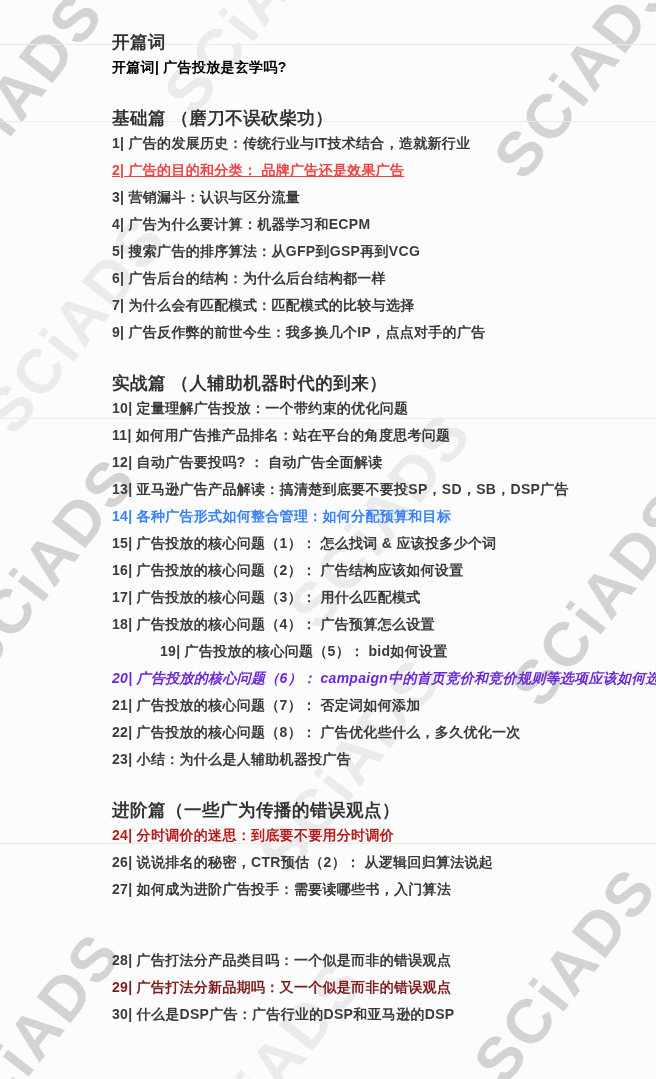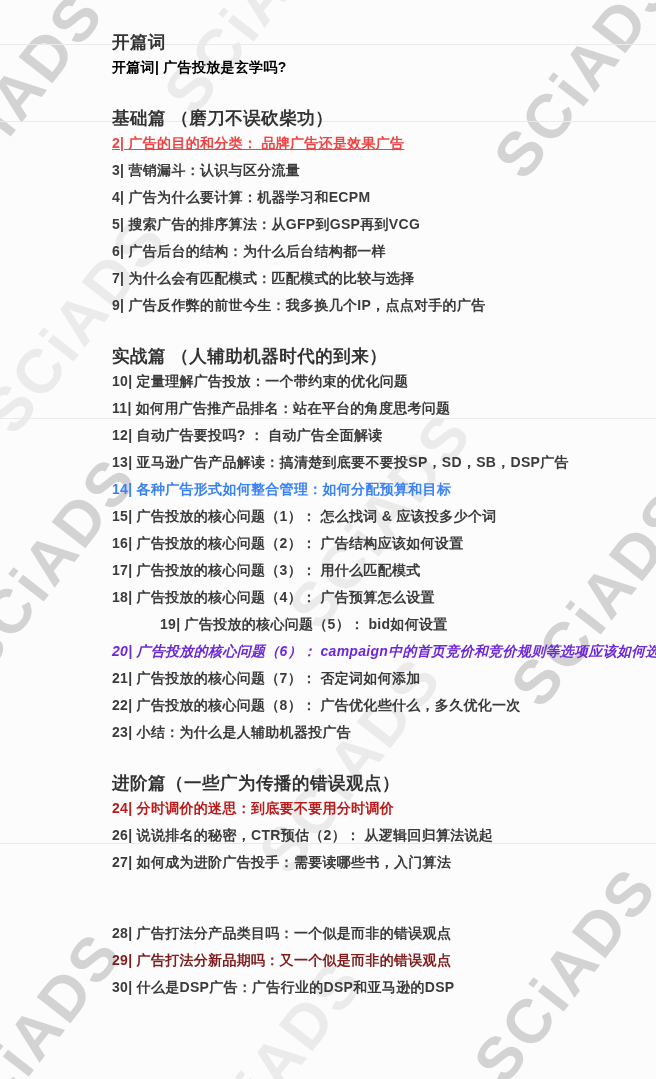--- a/index.html
+++ b/index.html
@@ -80,20 +80,21 @@
       <span class="wm faint" style="left: 272px; top: 1068px;">SCiADS</span>
       <span class="wm" style="left: 565px; top: 975px;">SCiADS</span>
     </div>
   <div class="content">
       <div class="section">
         <div class="section-heading" style="color: rgb(51, 51, 51);">开篇词</div>
         <div class="toc-item" style="color: #000000;">开篇词| 广告投放是玄学吗?</div>
       </div>
       <div class="section">
         <div class="section-heading" style="color: rgb(51, 51, 51);">基础篇 （磨刀不误砍柴功）</div>
+        <div class="toc-item" style="color: rgb(59, 59, 59);">1| 广告的发展历史：传统行业与IT技术结合，造就新行业</div>
         <div class="toc-item" style="color: #ef4444; text-decoration: underline;">2| 广告的目的和分类： 品牌广告还是效果广告</div>
         <div class="toc-item" style="color: rgb(59, 59, 59);">3| 营销漏斗：认识与区分流量</div>
         <div class="toc-item" style="color: rgb(59, 59, 59);">4| 广告为什么要计算：机器学习和ECPM</div>
         <div class="toc-item" style="color: rgb(59, 59, 59);">5| 搜索广告的排序算法：从GFP到GSP再到VCG</div>
         <div class="toc-item" style="color: rgb(59, 59, 59);">6| 广告后台的结构：为什么后台结构都一样</div>
         <div class="toc-item" style="color: rgb(59, 59, 59);">7| 为什么会有匹配模式：匹配模式的比较与选择</div>
         <div class="toc-item" style="color: rgb(59, 59, 59);">9| 广告反作弊的前世今生：我多换几个IP，点点对手的广告</div>
       </div>
       <div class="section">
         <div class="section-heading" style="color: rgb(51, 51, 51);">实战篇 （人辅助机器时代的到来）</div>

